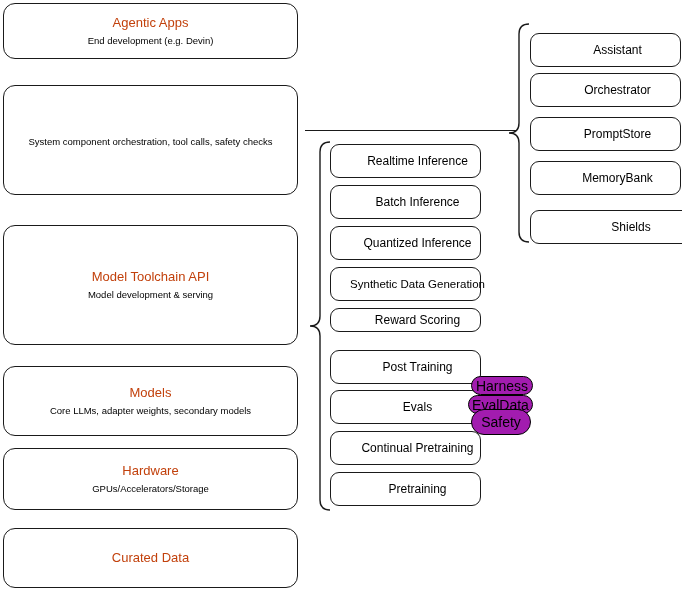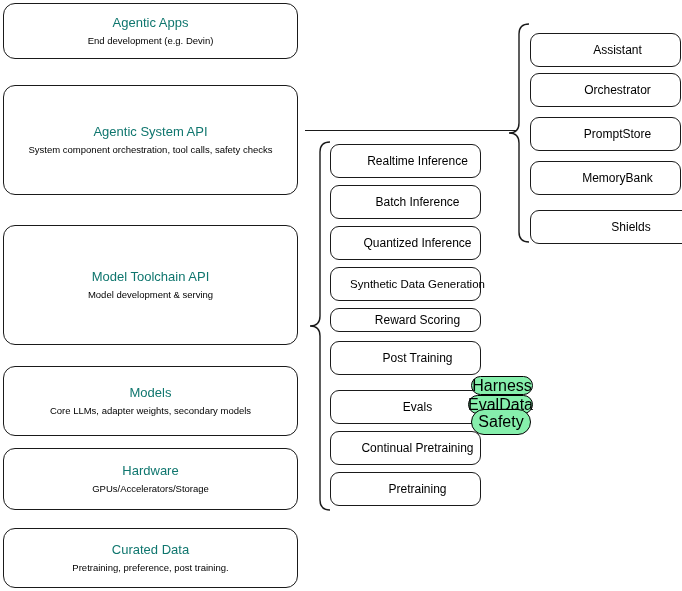--- a/index.html
+++ b/index.html
@@ -27,21 +27,21 @@
     background: #ffffff;
     display: flex;
     flex-direction: column;
     align-items: center;
     justify-content: center;
     text-align: center;
     line-height: 1.25;
   }
   .layer-title {
     font-size: 13px;
-    color: #0f766e;
+    color: #c2410c;
     white-space: nowrap;
   }
   .layer-sub {
     font-size: 9.5px;
     color: #000;
     margin-top: 4px;
     white-space: nowrap;
   }
   .chip {
     position: absolute;
@@ -54,25 +54,25 @@
     justify-content: center;
     font-size: 12px;
     white-space: nowrap;
     padding-left: 24px;
   }
   .badge {
     position: absolute;
     box-sizing: border-box;
     border: 1.4px solid #000000;
     border-radius: 999px;
-    background: #86efac;
+    background: #a21caf;
     display: flex;
     align-items: center;
     justify-content: center;
-    font-size: 16px;
+    font-size: 14px;
     white-space: nowrap;
     z-index: 5;
   }
   .brace {
     position: absolute;
     z-index: 3;
     pointer-events: none;
   }
   .connector {
     position: absolute;
@@ -84,61 +84,59 @@
 <body>
 
 <div id="canvas">
 
   <div class="node" style="left:3px; top:3px; width:295px; height:56px;">
     <div class="layer-title">Agentic Apps</div>
     <div class="layer-sub">End development (e.g. Devin)</div>
   </div>
 
   <div class="node" style="left:3px; top:85px; width:295px; height:110px;">
-    <div class="layer-title">Agentic System API</div>
     <div class="layer-sub">System component orchestration, tool calls, safety checks</div>
   </div>
 
   <div class="node" style="left:3px; top:225px; width:295px; height:120px;">
     <div class="layer-title">Model Toolchain API</div>
     <div class="layer-sub">Model development &amp; serving</div>
   </div>
 
   <div class="node" style="left:3px; top:366px; width:295px; height:70px;">
     <div class="layer-title">Models</div>
     <div class="layer-sub">Core LLMs, adapter weights, secondary models</div>
   </div>
 
   <div class="node" style="left:3px; top:448px; width:295px; height:62px;">
     <div class="layer-title">Hardware</div>
     <div class="layer-sub">GPUs/Accelerators/Storage</div>
   </div>
 
   <div class="node" style="left:3px; top:528px; width:295px; height:60px;">
     <div class="layer-title">Curated Data</div>
-    <div class="layer-sub">Pretraining, preference, post training.</div>
   </div>
 
   <div class="connector" style="left:305px; top:130px; width:212px; height:1px;"></div>
 
   <svg class="brace" style="left:306px; top:140px;" width="26" height="372" viewBox="0 0 26 372">
     <path d="M24 2 Q14 2 14 12 L14 176 Q14 186 4 186 Q14 186 14 196 L14 360 Q14 370 24 370" fill="none" stroke="#1a1a1a" stroke-width="1.4"></path>
   </svg>
 
   <div class="chip" style="left:330px; top:144px; width:151px; height:34px;">Realtime Inference</div>
 
   <div class="chip" style="left:330px; top:185px; width:151px; height:34px;">Batch Inference</div>
 
   <div class="chip" style="left:330px; top:226px; width:151px; height:34px;">Quantized Inference</div>
 
   <div class="chip" style="left:330px; top:267px; width:151px; height:34px; font-size:11.5px;">Synthetic Data Generation</div>
 
   <div class="chip" style="left:330px; top:308px; width:151px; height:24px;">Reward Scoring</div>
 
-  <div class="chip" style="left:330px; top:341px; width:151px; height:34px;">Post Training</div>
+  <div class="chip" style="left:330px; top:350px; width:151px; height:34px;">Post Training</div>
 
   <div class="chip" style="left:330px; top:390px; width:151px; height:34px;">Evals</div>
 
   <div class="chip" style="left:330px; top:431px; width:151px; height:34px;">Continual Pretraining</div>
 
   <div class="chip" style="left:330px; top:472px; width:151px; height:34px;">Pretraining</div>
 
   <div class="badge" style="left:471px; top:376px; width:62px; height:19px;">Harness</div>
 
   <div class="badge" style="left:468px; top:395px; width:65px; height:19px;">EvalData</div>

